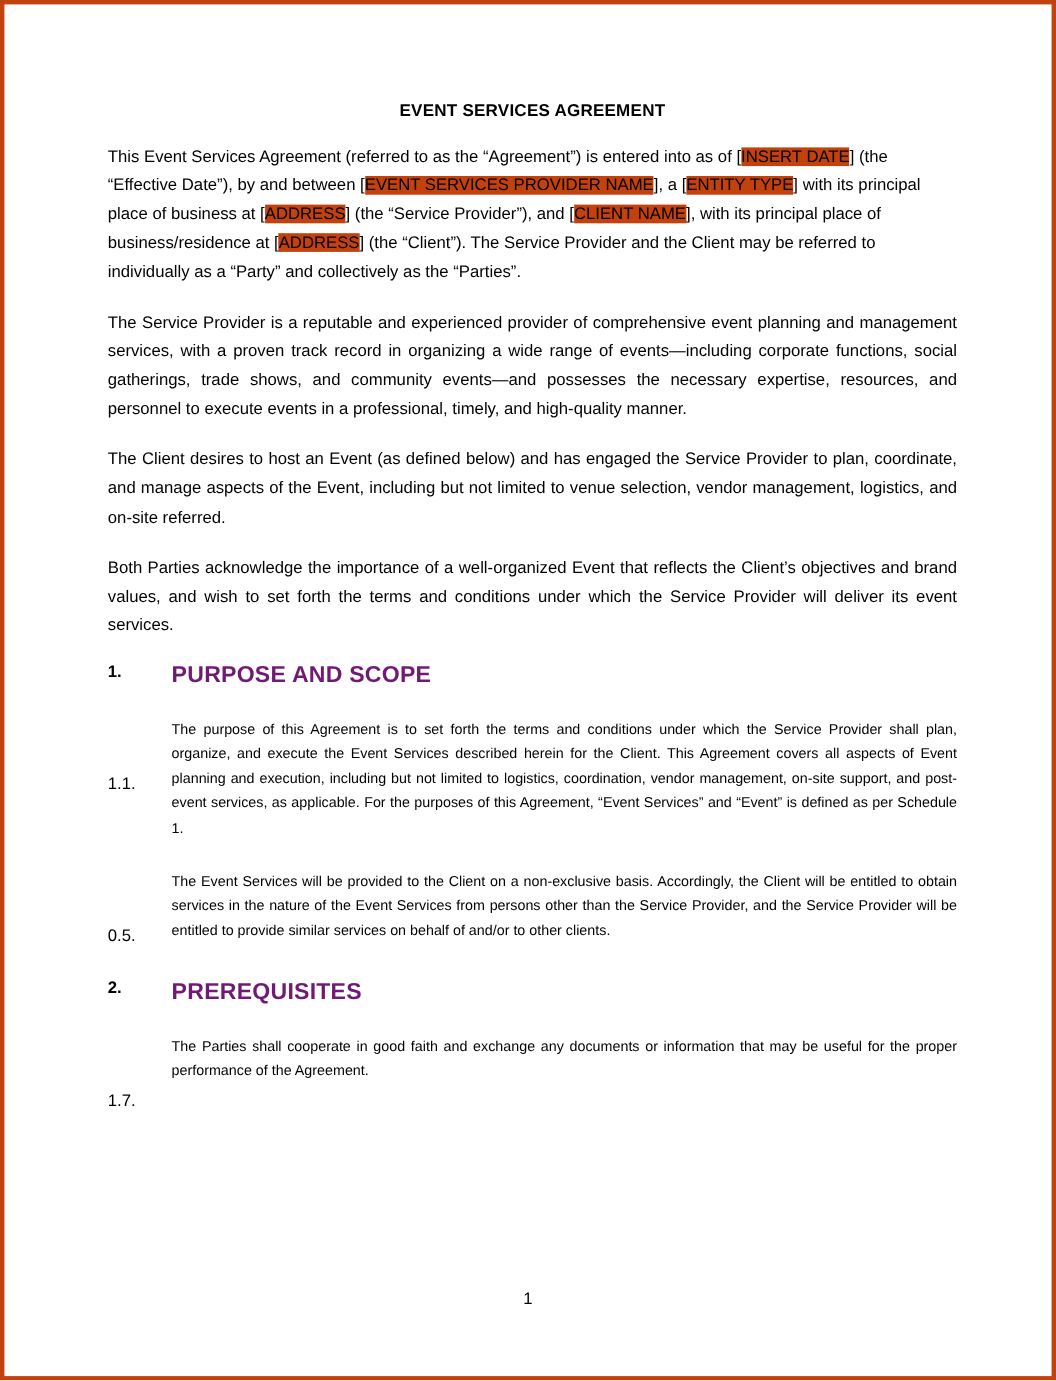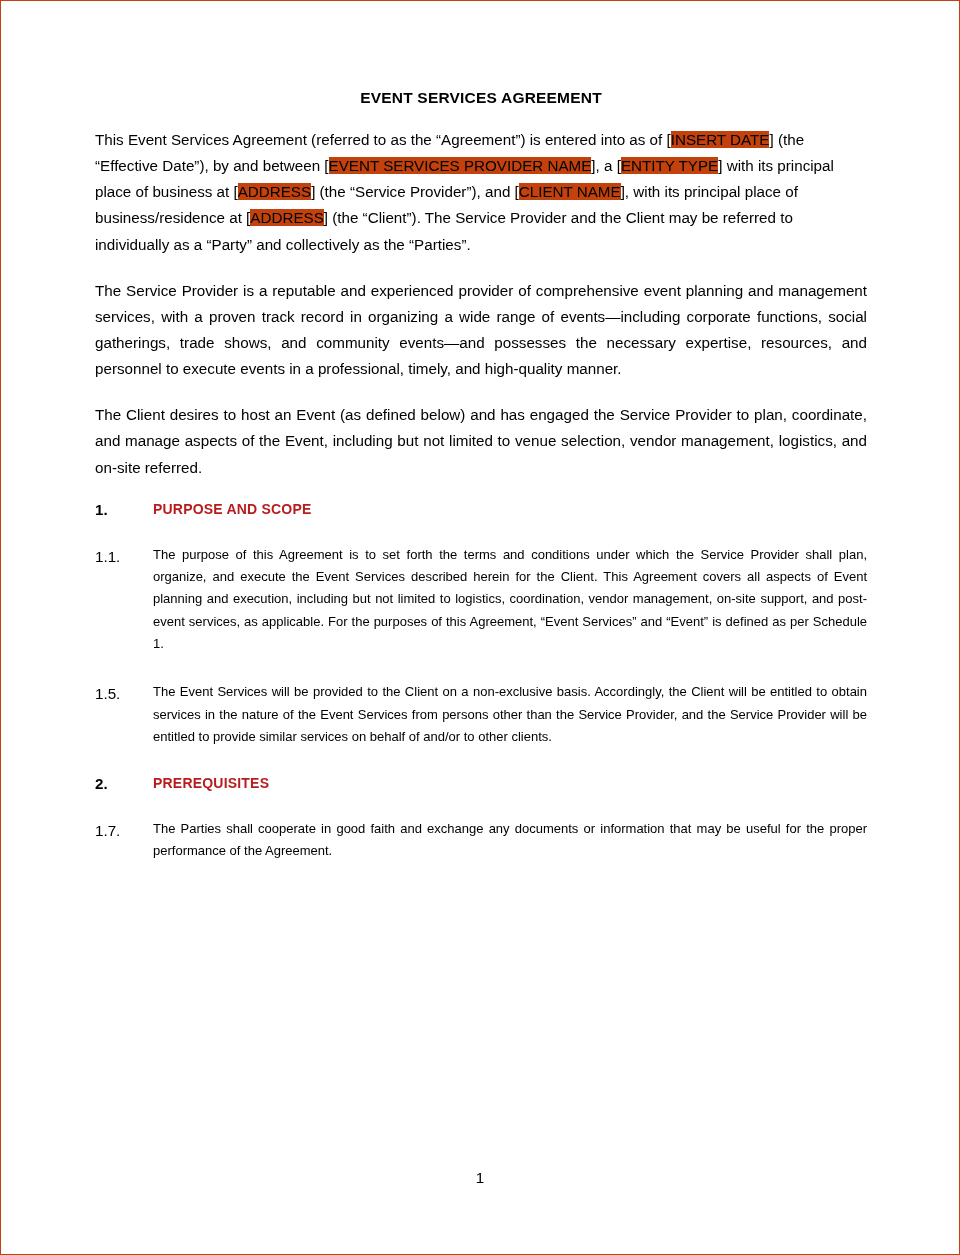--- a/index.html
+++ b/index.html
@@ -9,21 +9,21 @@
   }
   body {
     font-family: "Liberation Sans", sans-serif;
   }
   .page {
     position: relative;
     width: 960px;
     height: 1255px;
     box-sizing: border-box;
     background: #ffffff;
-    border: 1px solid #c2410c;
+    border: 4px solid #c2410c;
     overflow: hidden;
   }
   .content {
     position: absolute;
     left: 94px;
     top: 88px;
     width: 772px;
   }
   .doc-title {
     text-align: center;
@@ -56,34 +56,35 @@
   }
   .section-num {
     font-weight: bold;
     font-size: 15.2px;
     width: 58px;
     flex: 0 0 58px;
     color: #000;
   }
   .section-title {
     font-weight: bold;
-    font-size: 14px;
+    font-size: 21px;
     letter-spacing: 0.2px;
-    color: #b91c1c;
+    color: #701a75;
   }
   .clause {
     display: flex;
     margin: 0 0 20px 0;
   }
   .clause-num {
     font-size: 15.2px;
     width: 58px;
     flex: 0 0 58px;
     color: #000;
     line-height: 1.72;
+    margin-top: 48px;
   }
   .clause-body {
     font-size: 13px;
     line-height: 1.72;
     text-align: justify;
     flex: 1 1 auto;
     color: #000;
   }
   .page-number {
     position: absolute;
@@ -103,38 +104,39 @@
   <div class="content">
 
     <div class="doc-title">EVENT SERVICES AGREEMENT</div>
 
     <p class="body intro"><span>This Event Services Agreement (referred to as the “</span><b>Agreement</b><span>”) is entered into as of [</span><span class="hl">INSERT DATE</span><span>] (the “</span><b>Effective Date</b><span>”), by and between [</span><span class="hl">EVENT SERVICES PROVIDER NAME</span><span>], a [</span><span class="hl">ENTITY TYPE</span><span>] with its principal place of business at [</span><span class="hl">ADDRESS</span><span>] (the “</span><b>Service Provider</b><span>”), and [</span><span class="hl">CLIENT NAME</span><span>], with its principal place of business/residence at [</span><span class="hl">ADDRESS</span><span>] (the “</span><b>Client</b><span>”). The Service Provider and the Client may be referred to individually as a “</span><b>Party</b><span>” and collectively as the “</span><b>Parties</b><span>”.</span></p>
 
     <p class="body">The Service Provider is a reputable and experienced provider of comprehensive event planning and management services, with a proven track record in organizing a wide range of events—including corporate functions, social gatherings, trade shows, and community events—and possesses the necessary expertise, resources, and personnel to execute events in a professional, timely, and high-quality manner.</p>
 
     <p class="body">The Client desires to host an Event (as defined below) and has engaged the Service Provider to plan, coordinate, and manage aspects of the Event, including but not limited to venue selection, vendor management, logistics, and on-site referred.</p>
 
+    <p class="body">Both Parties acknowledge the importance of a well-organized Event that reflects the Client’s objectives and brand values, and wish to set forth the terms and conditions under which the Service Provider will deliver its event services.</p>
 
 
     <div class="section">
       <div class="section-num">1.</div>
       <div class="section-title">PURPOSE AND SCOPE</div>
     </div>
 
     <div class="spacer-sm"></div>
 
     <div class="clause">
       <div class="clause-num">1.1.</div>
       <div class="clause-body"><span>The purpose of this Agreement is to set forth the terms and conditions under which the Service Provider shall plan, organize, and execute the Event Services described herein for the Client. This Agreement covers all aspects of Event planning and execution, including but not limited to logistics, coordination, vendor management, on-site support, and post-event services, as applicable. For the purposes of this Agreement, “</span><b>Event Services</b><span>” and “</span><b>Event</b><span>” is defined as per Schedule 1.</span></div>
     </div>
 
     <div class="spacer-sm"></div>
 
     <div class="clause">
-      <div class="clause-num">1.5.</div>
+      <div class="clause-num">0.5.</div>
       <div class="clause-body">The Event Services will be provided to the Client on a non-exclusive basis. Accordingly, the Client will be entitled to obtain services in the nature of the Event Services from persons other than the Service Provider, and the Service Provider will be entitled to provide similar services on behalf of and/or to other clients.</div>
     </div>
 
     <div class="spacer-sm"></div>
 
     <div class="section">
       <div class="section-num">2.</div>
       <div class="section-title">PREREQUISITES</div>
     </div>
 

